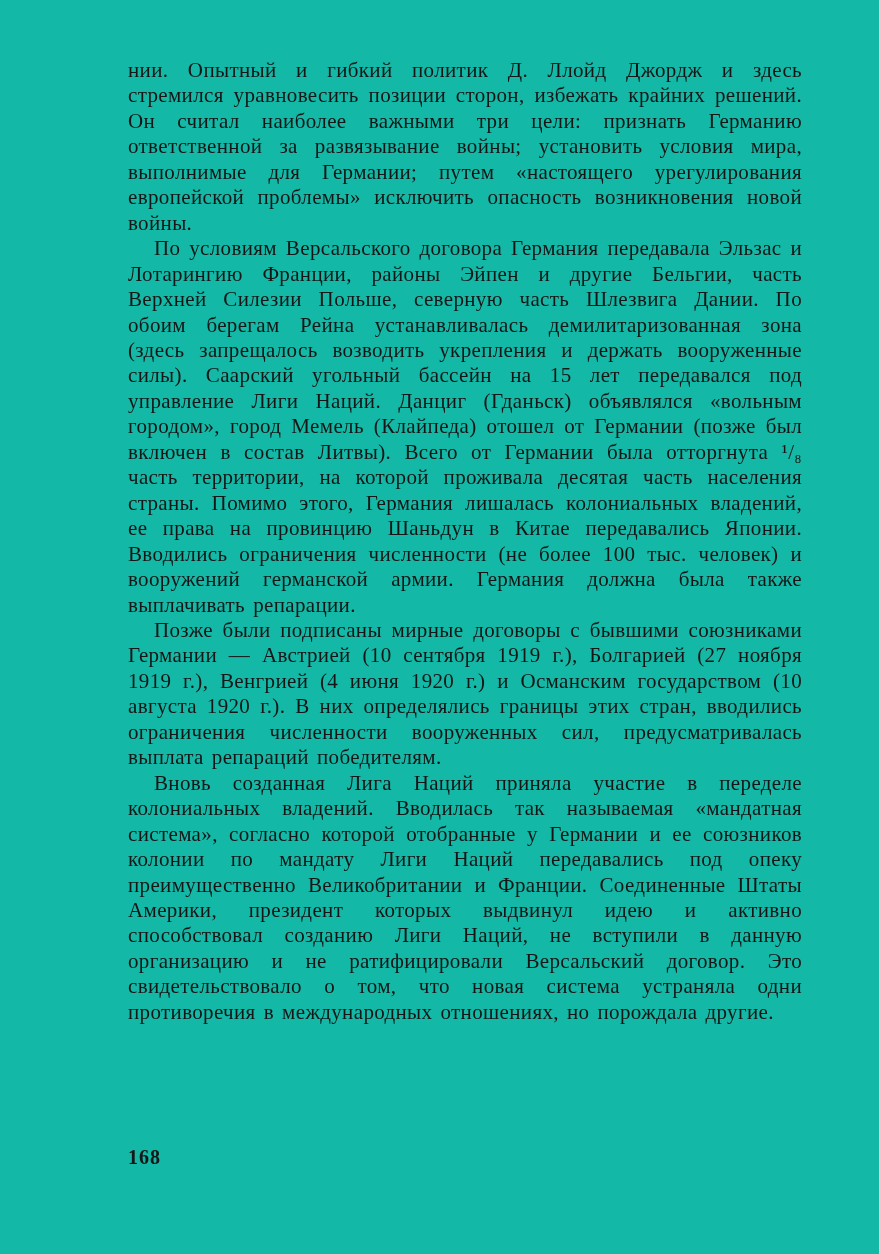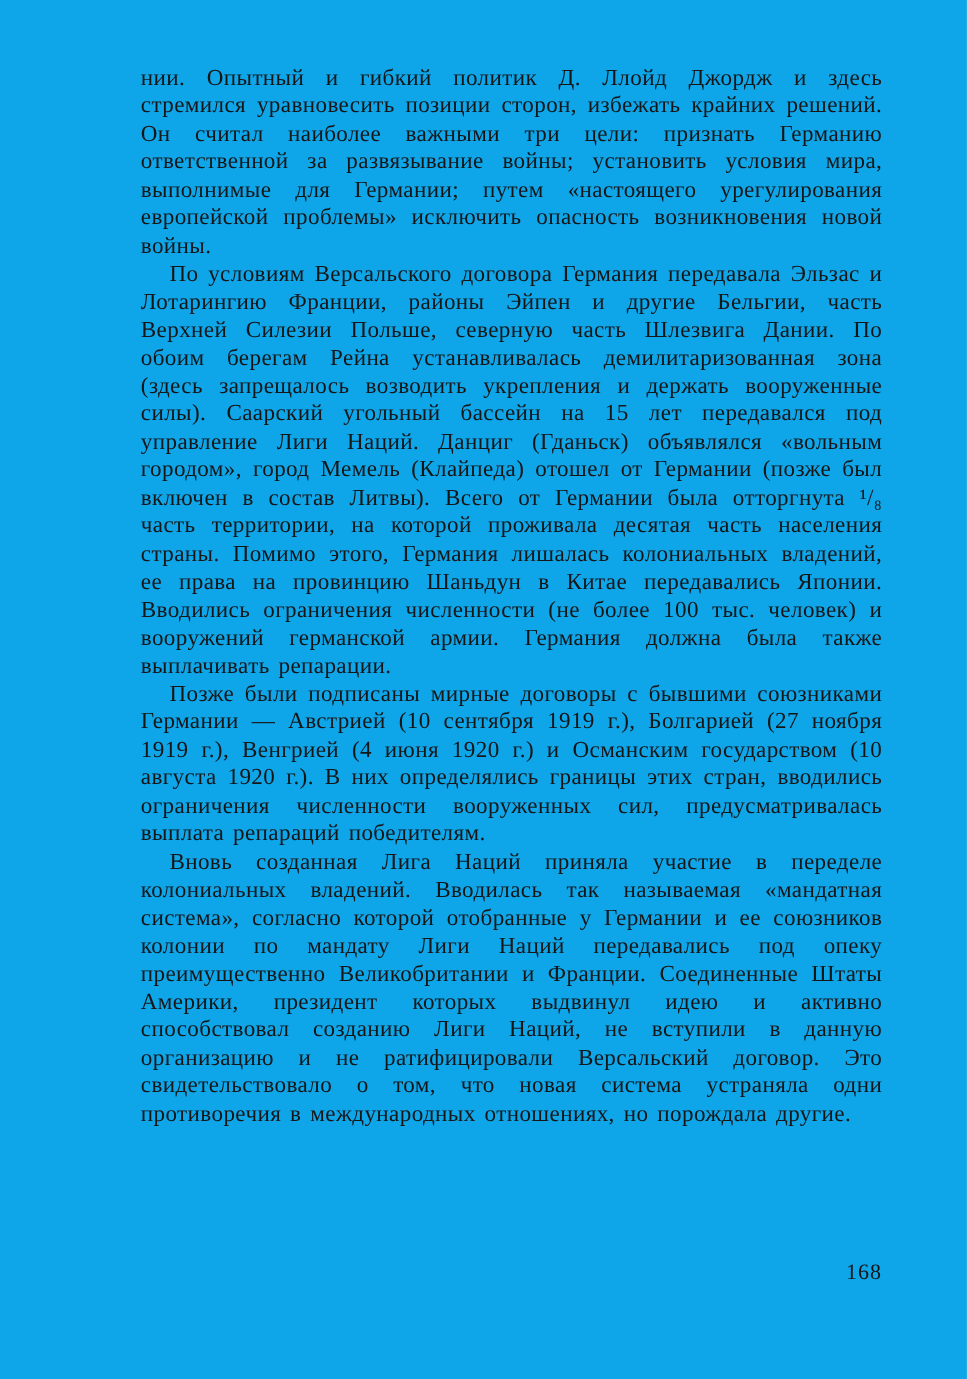--- a/index.html
+++ b/index.html
@@ -10,21 +10,21 @@
       width: 879px;
       height: 1254px;
       background: #fdfdfb;
       position: relative;
       overflow: hidden;
       font-family: "Liberation Serif", "DejaVu Serif", serif;
     }
     .page {
       position: absolute;
       inset: 0;
-      background: #0ea5e9;
+      background: #14b8a6;
     }
     .text-block {
       position: absolute;
       left: 128px;
       top: 58px;
       width: 674px;
     }
     .para {
       margin: 0;
       padding: 0;
@@ -37,23 +37,23 @@
       word-spacing: 2.5px;
     }
     .para.continuation {
       text-indent: 0;
     }
     .page-number {
       position: absolute;
       top: 1146px;
       left: 128px;
       width: 674px;
-      text-align: right;
+      text-align: left;
       font-size: 20px;
-      font-weight: normal;
+      font-weight: bold;
       letter-spacing: 1px;
       color: #161616;
     }
   </style>
 </head>
 <body>
 
 <div class="page">
   <main class="text-block">
     <p class="para continuation">нии. Опытный и гибкий политик Д. Ллойд Джордж и здесь стремился уравновесить позиции сторон, избежать крайних решений. Он считал наиболее важными три цели: признать Германию ответственной за развязывание войны; установить условия мира, выполнимые для Германии; путем «настоящего урегулирования европейской проблемы» исключить опасность возникновения новой войны.</p>

